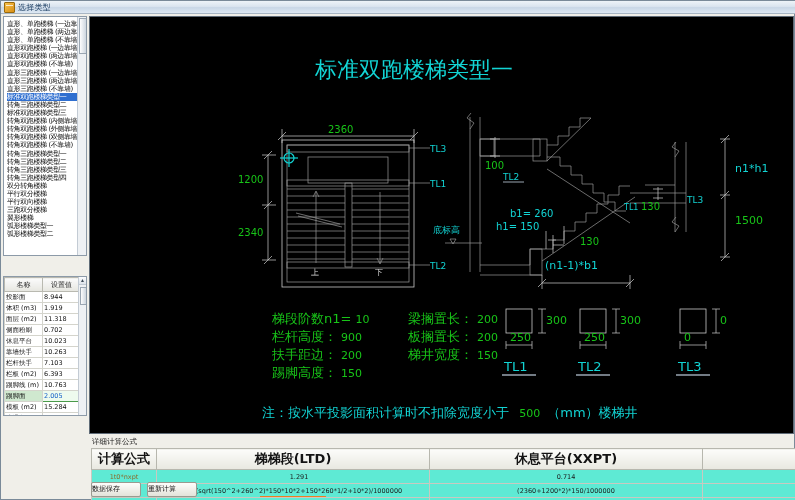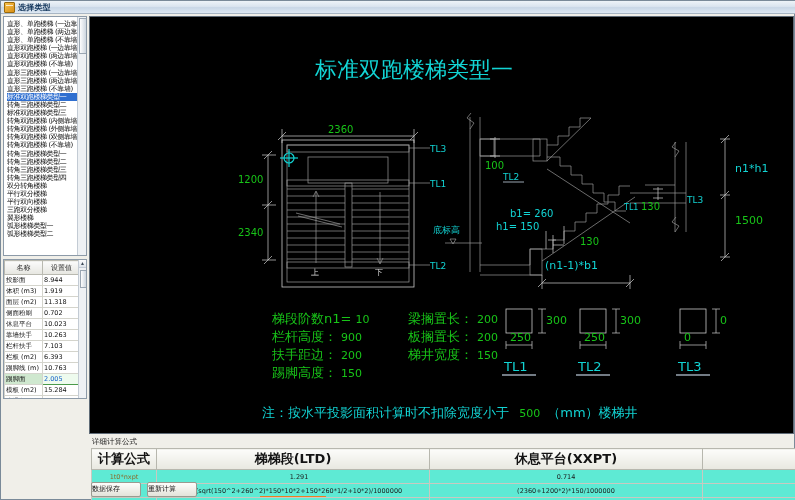--- a/index.html
+++ b/index.html
@@ -34,21 +34,21 @@
   .title-icon{
     width:9px;height:9px;
     background:linear-gradient(135deg,#f7c14b,#d98f16);
     border:1px solid #9a6a0c;border-radius:1px;
     position:relative;flex:0 0 auto;
   }
   .title-icon:after{
     content:"";position:absolute;left:1px;top:2px;right:1px;height:1px;
     background:rgba(255,255,255,.75);
   }
-  .title-text{white-space:nowrap;font-weight:bold;letter-spacing:.2px;}
+  .title-text{white-space:nowrap;font-weight:normal;letter-spacing:.2px;}
 
   
   .left-pane{
     position:absolute;left:2px;top:15px;width:84px;height:478px;
     box-sizing:border-box;
   }
   .type-list{
     position:absolute;left:0;top:0;width:84px;height:240px;
     background:#ffffff;border:1px solid #8c9aa8;box-sizing:border-box;
     overflow:hidden;
@@ -66,21 +66,21 @@
     background:#eef1f4;border-left:1px solid #c3cbd4;
   }
   .list-scroll .thumb{
     position:absolute;left:1px;top:1px;width:6px;height:34px;
     background:linear-gradient(to right,#fdfdfd,#cdd6df);
     border:1px solid #9aa6b2;
   }
 
   
   .prop-grid{
-    position:absolute;left:0;top:243px;width:84px;height:140px;
+    position:absolute;left:0;top:260px;width:84px;height:140px;
     background:#ffffff;border:1px solid #8c9aa8;box-sizing:border-box;
     overflow:hidden;
   }
   .prop-scroll{
     position:absolute;right:0;top:0;width:7px;height:138px;
     background:#eef1f4;border-left:1px solid #c3cbd4;
   }
   .prop-scroll .thumb{
     position:absolute;left:1px;top:10px;width:5px;height:16px;
     background:linear-gradient(to right,#fdfdfd,#cdd6df);

